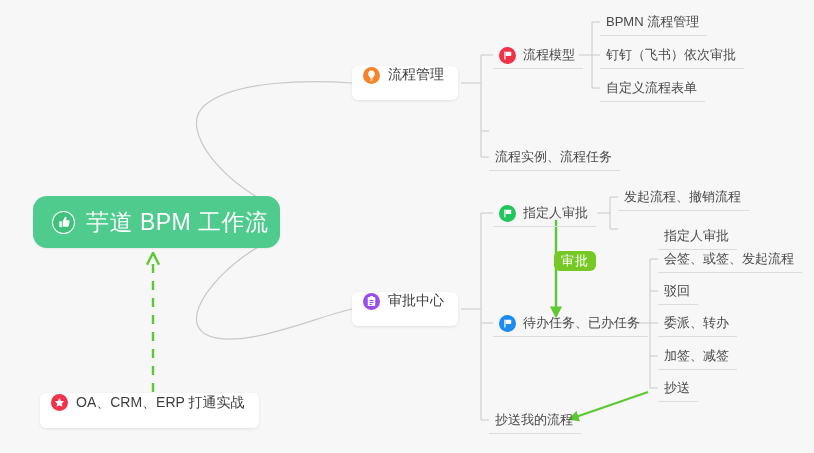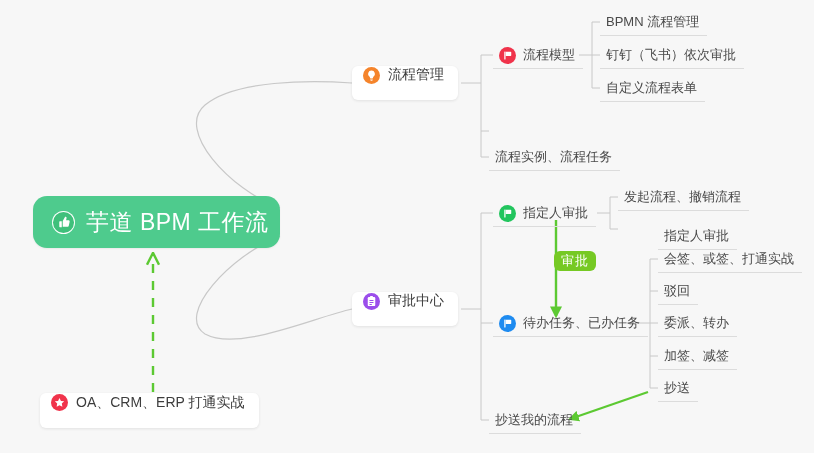--- a/index.html
+++ b/index.html
@@ -279,21 +279,21 @@
 
   <div class="leaf-node" style="left:618px; top:184px;">
     <span class="leaf-label">发起流程、撤销流程</span>
   </div>
 
   <div class="leaf-node" style="left:618px; top:223px;margin-left:40px;">
     <span class="leaf-label">指定人审批</span>
   </div>
 
   <div class="leaf-node" style="left:658px; top:246px;">
-    <span class="leaf-label">会签、或签、打通实战</span>
+    <span class="leaf-label">会签、或签、发起流程</span>
   </div>
 
   <div class="leaf-node" style="left:658px; top:278px;">
     <span class="leaf-label">驳回</span>
   </div>
 
   <div class="leaf-node" style="left:658px; top:310px;justify-content:flex-end;">
     <span class="leaf-label">委派、转办</span>
   </div>
 

